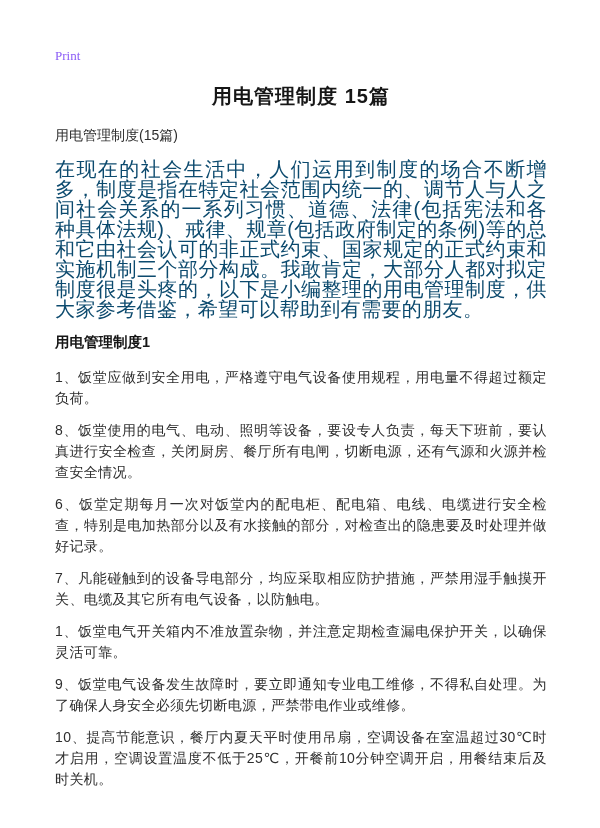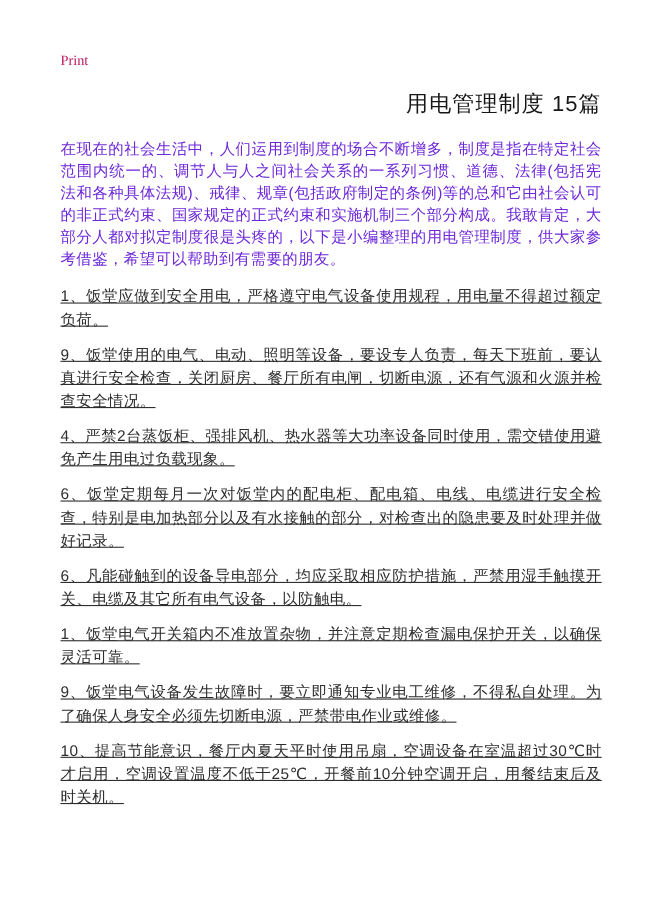--- a/index.html
+++ b/index.html
@@ -17,80 +17,80 @@
     box-sizing: border-box;
     padding: 46px 53px 40px 55px;
     font-family: "Liberation Sans", "DejaVu Sans", sans-serif;
     color: #2e2e2e;
   }
   .print-link {
     display: inline-block;
     font-family: "Liberation Serif", "DejaVu Serif", serif;
     font-size: 13px;
     line-height: 16px;
-    color: #be185d;
+    color: #8b5cf6;
     text-decoration: none;
     margin: 0 0 20px 0;
     cursor: pointer;
   }
   .doc-title {
     font-size: 20px;
-    font-weight: normal;
+    font-weight: bold;
     color: #161616;
-    text-align: right;
+    text-align: center;
     margin: 0 0 18px 0;
     line-height: 24px;
     letter-spacing: 1px;
   }
   .doc-subtitle {
     font-size: 14px;
     color: #2e2e2e;
     margin: 0 0 15px 0;
     line-height: 18px;
   }
   .intro {
-    font-size: 14px;
+    font-size: 20px;
     line-height: 20px;
-    color: #6d28d9;
+    color: #0c4a6e;
     margin: 0 0 14px 0;
     text-align: justify;
     letter-spacing: 0.4px;
   }
   .section-heading {
     font-size: 14.5px;
     font-weight: bold;
     color: #161616;
     margin: 0 0 16px 0;
     line-height: 18px;
   }
   .rule {
     font-size: 14px;
     line-height: 21px;
     color: #2e2e2e;
     margin: 0 0 11px 0;
     text-align: justify;
     letter-spacing: 0.4px;
-    text-decoration: underline;
   }
 </style>
 </head>
 <body>
 
 <div class="page">
 
   <a class="print-link">Print</a>
 
   <h1 class="doc-title">用电管理制度 15篇</h1>
 
+  <div class="doc-subtitle">用电管理制度(15篇)</div>
 
   <p class="intro">在现在的社会生活中，人们运用到制度的场合不断增多，制度是指在特定社会范围内统一的、调节人与人之间社会关系的一系列习惯、道德、法律(包括宪法和各种具体法规)、戒律、规章(包括政府制定的条例)等的总和它由社会认可的非正式约束、国家规定的正式约束和实施机制三个部分构成。我敢肯定，大部分人都对拟定制度很是头疼的，以下是小编整理的用电管理制度，供大家参考借鉴，希望可以帮助到有需要的朋友。</p>
 
+  <h2 class="section-heading">用电管理制度1</h2>
 
   <p class="rule">1、饭堂应做到安全用电，严格遵守电气设备使用规程，用电量不得超过额定负荷。</p>
-  <p class="rule">9、饭堂使用的电气、电动、照明等设备，要设专人负责，每天下班前，要认真进行安全检查，关闭厨房、餐厅所有电闸，切断电源，还有气源和火源并检查安全情况。</p>
-  <p class="rule">4、严禁2台蒸饭柜、强排风机、热水器等大功率设备同时使用，需交错使用避免产生用电过负载现象。</p>
+  <p class="rule">8、饭堂使用的电气、电动、照明等设备，要设专人负责，每天下班前，要认真进行安全检查，关闭厨房、餐厅所有电闸，切断电源，还有气源和火源并检查安全情况。</p>
   <p class="rule">6、饭堂定期每月一次对饭堂内的配电柜、配电箱、电线、电缆进行安全检查，特别是电加热部分以及有水接触的部分，对检查出的隐患要及时处理并做好记录。</p>
-  <p class="rule">6、凡能碰触到的设备导电部分，均应采取相应防护措施，严禁用湿手触摸开关、电缆及其它所有电气设备，以防触电。</p>
+  <p class="rule">7、凡能碰触到的设备导电部分，均应采取相应防护措施，严禁用湿手触摸开关、电缆及其它所有电气设备，以防触电。</p>
   <p class="rule">1、饭堂电气开关箱内不准放置杂物，并注意定期检查漏电保护开关，以确保灵活可靠。</p>
   <p class="rule">9、饭堂电气设备发生故障时，要立即通知专业电工维修，不得私自处理。为了确保人身安全必须先切断电源，严禁带电作业或维修。</p>
   <p class="rule">10、提高节能意识，餐厅内夏天平时使用吊扇，空调设备在室温超过30℃时才启用，空调设置温度不低于25℃，开餐前10分钟空调开启，用餐结束后及时关机。</p>
 
 </div>
 
 </body></html>

